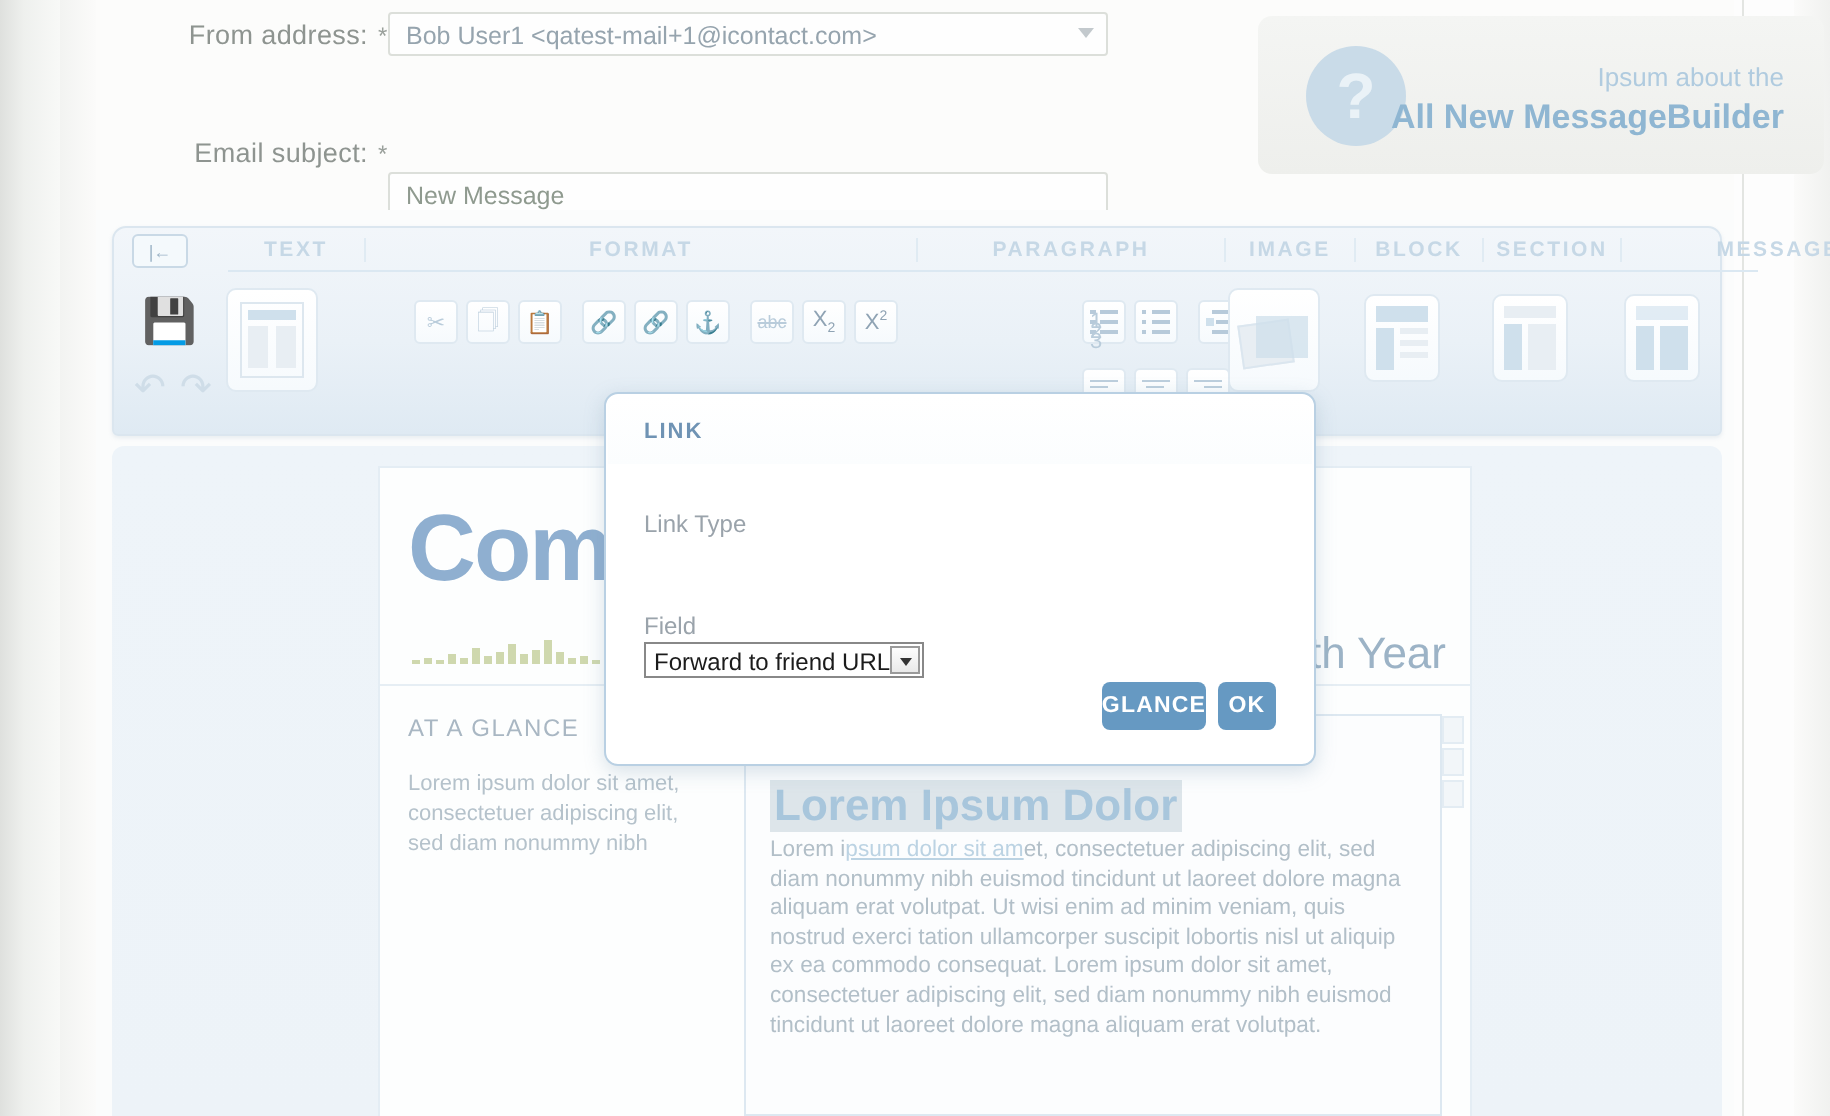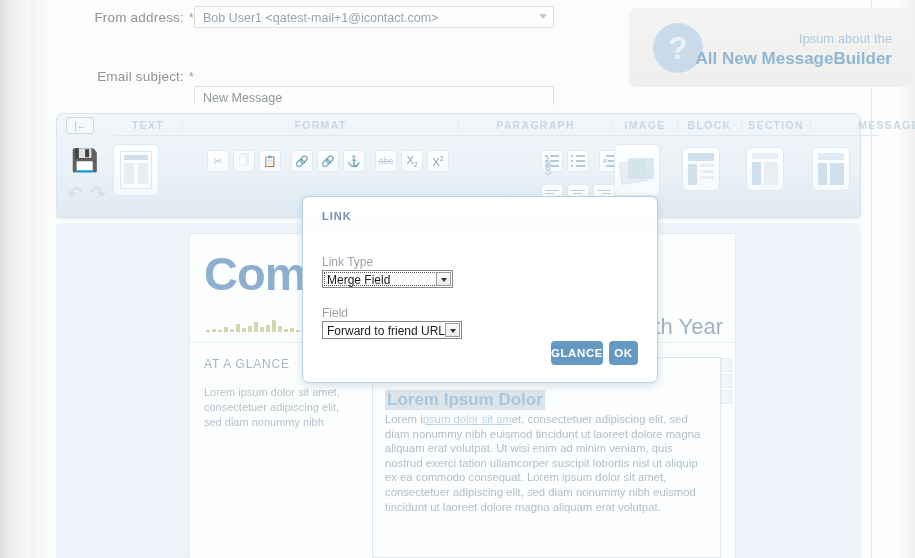--- a/index.html
+++ b/index.html
@@ -166,21 +166,21 @@
   .bars{position:absolute;left:16px;top:76px;width:200px;height:22px;}
   .bars i{position:absolute;bottom:0;width:4px;background:#cfd8ae;display:block;}
 
   .cols{position:absolute;left:0;top:109px;right:0;bottom:0;}
   .colL{position:absolute;left:14px;top:14px;width:150px;}
   .colR{position:absolute;left:182px;top:14px;right:14px;bottom:0;border:1px solid #dde8f1;background:#fcfdfe;padding:10px 12px;box-sizing:border-box;}
   .sec-h{font-size:12px;color:#a9b7c3;letter-spacing:.8px;}
   .art{display:block;font-size:12.5px;color:#9fc0d8;text-decoration:underline;line-height:16px;}
   .blurb{margin-top:14px;font-size:11px;color:#b5c2cb;line-height:15px;}
   .feat-title{
-    display:inline-block;margin-top:8px;font-size:17px;font-weight:bold;color:#a8c6dc;
+    display:inline-block;margin-top:8px;font-size:22px;font-weight:bold;color:#a8c6dc;
     background:#dde5ea;padding:0 2px;
   }
   .feat-body{margin-top:2px;font-size:11.3px;color:#b2bfc8;line-height:14.6px;}
   .feat-body a{color:#bcd3e3;text-decoration:underline;}
   .gripcol{position:absolute;right:-12px;top:0;width:11px;bottom:0;}
   .gripcol b{position:absolute;left:0;width:11px;height:14px;background:#f2f6f9;border:1px solid #e3ecf3;display:block;box-sizing:border-box;}
 
   
   .modal{
     position:absolute;left:302px;top:196px;width:354px;height:185px;
@@ -470,24 +470,20 @@
         </div>
       </div>
     </div>
   </div>
 
   <div class="modal">
     <div class="modal-sheen"></div>
     <div class="modal-title">LINK</div>
 
     <div class="fld-label" style="left:19px;top:58px;">Link Type</div>
-    <div class="nsel focused" style="left:19px;top:73px;width:131px;">
-      <span>Merge Field</span>
-      <span class="arrowbox"></span>
-    </div>
 
     <div class="fld-label" style="left:19px;top:109px;">Field</div>
     <div class="nsel" style="left:19px;top:124px;width:140px;">
       <span>Forward to friend URL</span>
       <span class="arrowbox"></span>
     </div>
 
     <div class="mbtn" style="left:248px;top:144px;width:52px;">GLANCE</div>
     <div class="mbtn" style="left:306px;top:144px;width:29px;">OK</div>
   </div>

